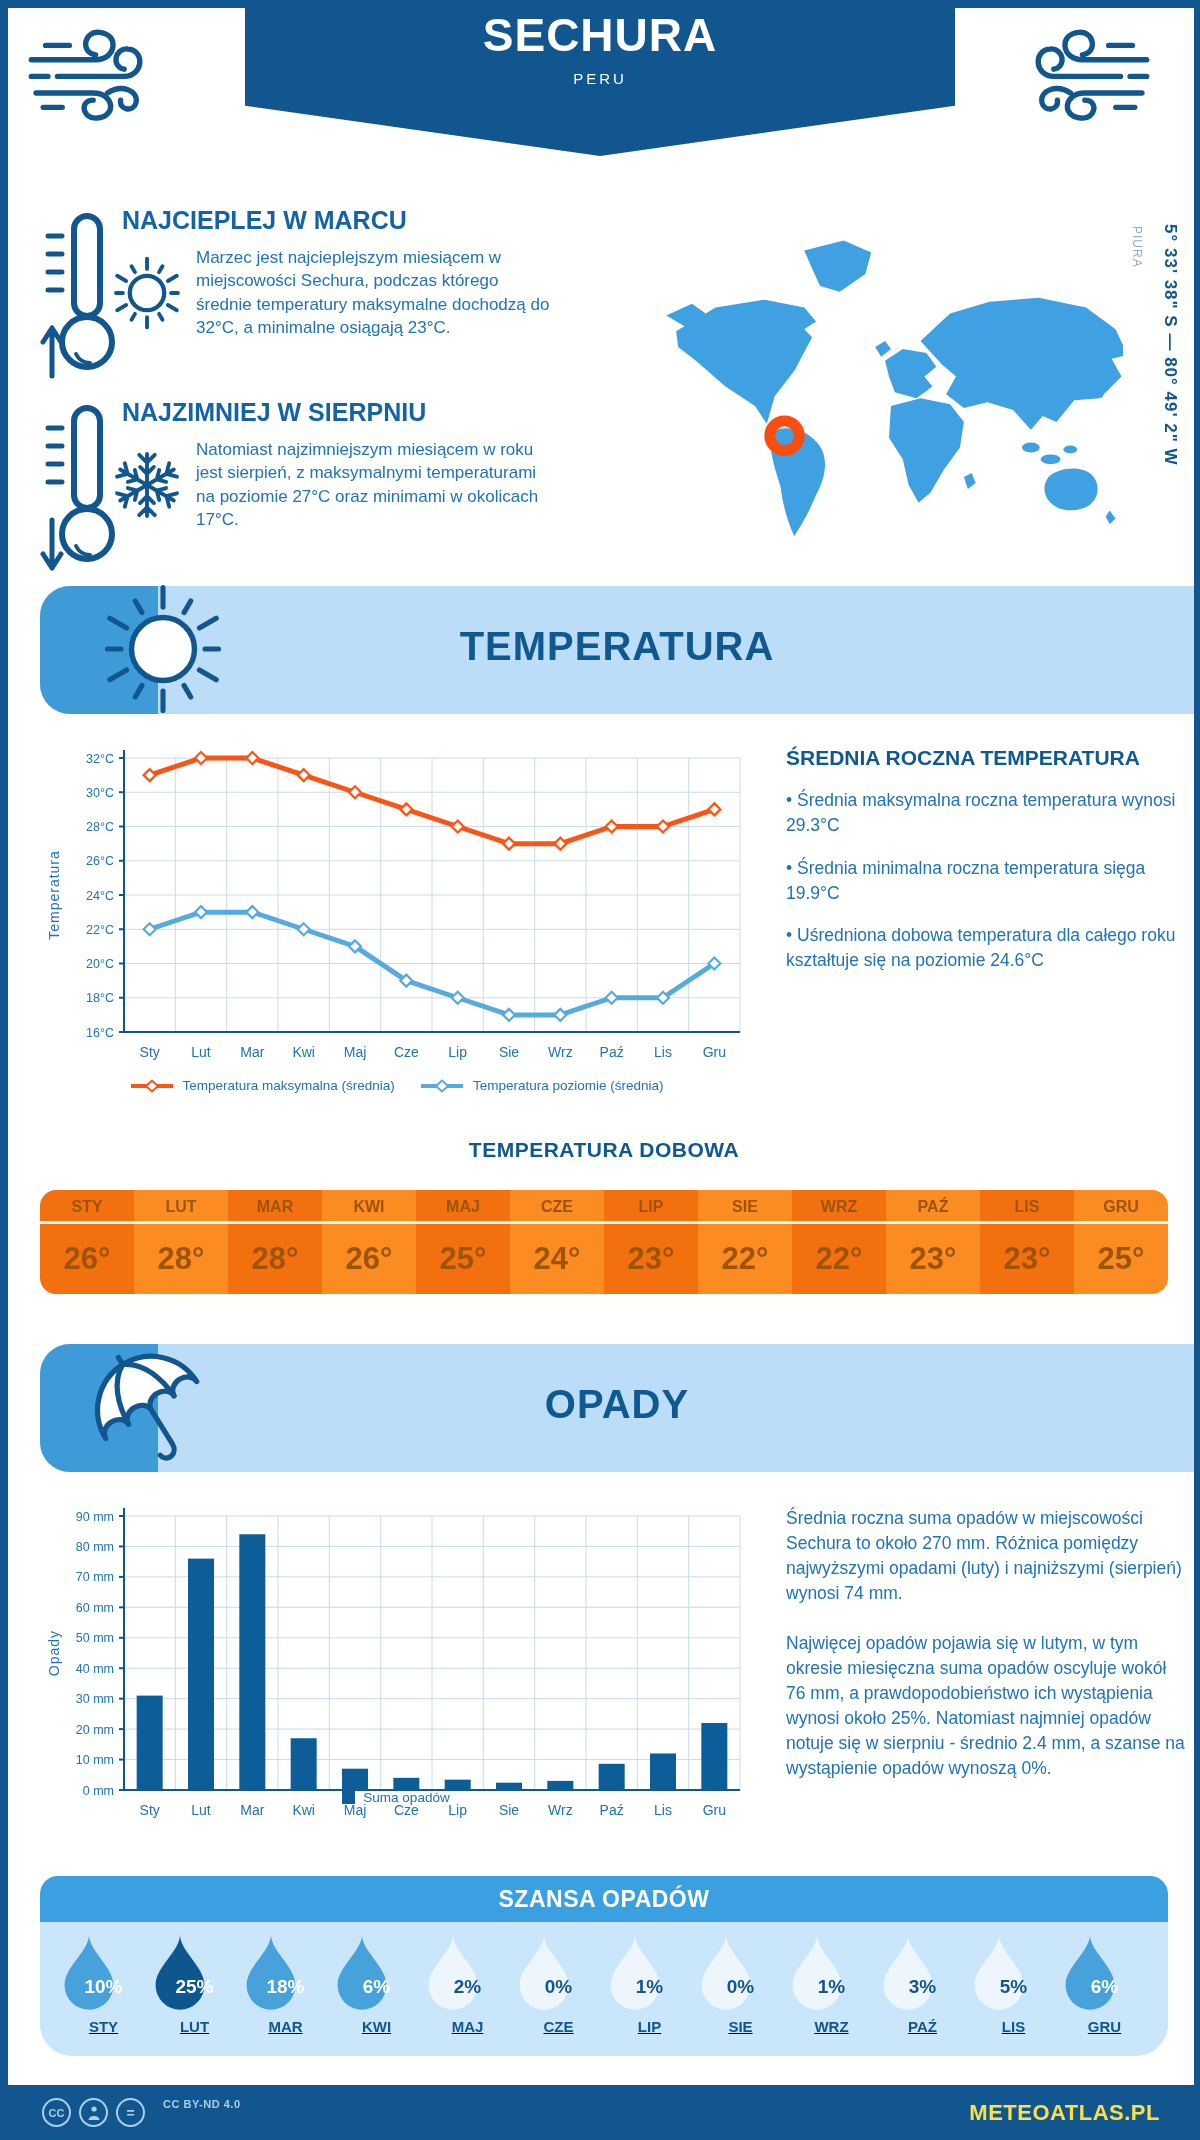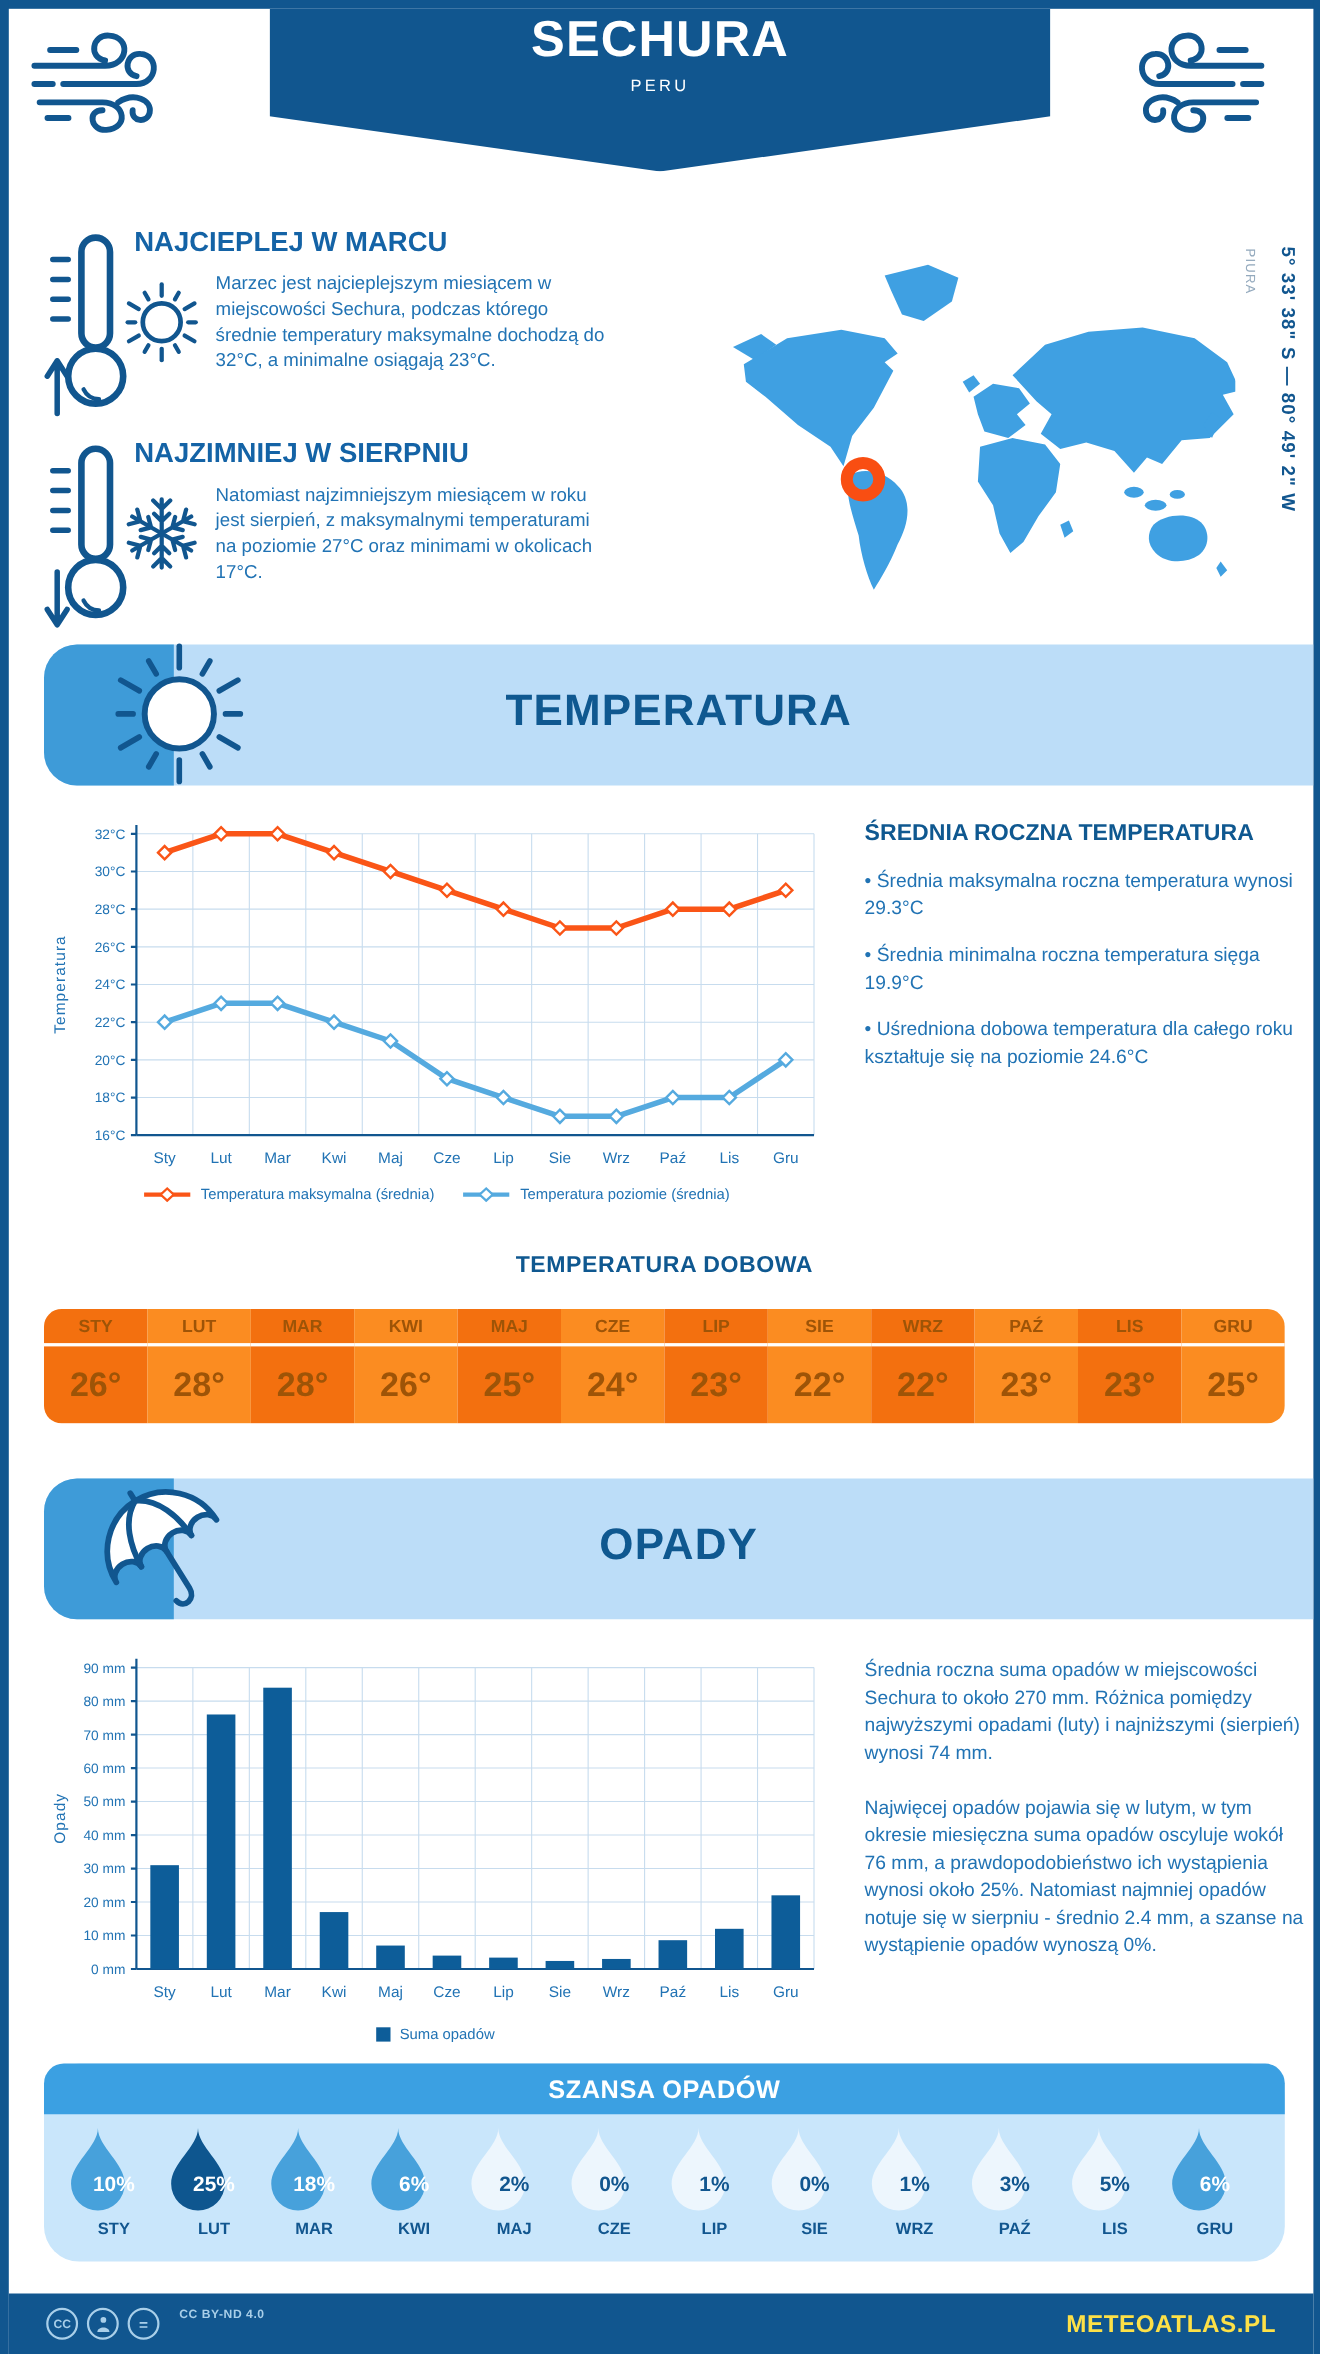--- a/index.html
+++ b/index.html
@@ -63,21 +63,21 @@
   .tcol .v{height:70px;line-height:70px;font-size:31px;font-weight:bold;color:var(--table_text);}
 
   .ptext{width:402px;}
   .ptext p{margin:0 0 26px;font-size:17.5px;line-height:1.42;color:var(--body);}
   .ptype h3{margin:0;font-size:20px;font-weight:bold;color:#0F5890;}
   .ptype p{margin:10px 0 0;font-size:17.5px;color:var(--body);}
 
   .chance{left:32px;top:1868px;width:1128px;height:180px;background:var(--chance_bg);border-radius:32px;}
   .chance .head{height:46px;line-height:46px;background:var(--chance_header);border-radius:18px 18px 0 0;
     text-align:center;color:#fff;font-size:23px;font-weight:bold;letter-spacing:.5px;}
-  .chance .row{display:flex;padding:8px 18px 0;}
+  .chance .row{display:flex;padding:8px 18px 0;text-decoration:underline;}
   .dcell{flex:1;text-align:center;position:relative;}
   .dcell .pct{position:absolute;top:46px;left:0;width:100%;text-align:center;font-size:19px;font-weight:bold;}
   .dcell .mon{margin-top:2px;font-size:15px;font-weight:bold;color:var(--primary);}
 
   .footer{left:-8px;bottom:0;width:1200px;height:55px;background:var(--primary);display:flex;align-items:center;}
   .ccgrp{display:flex;align-items:flex-start;gap:8px;margin-left:42px;}
   .cc-icon{width:29px;height:29px;border:2.5px solid var(--footer_muted);border-radius:50%;box-sizing:border-box;
     display:flex;align-items:center;justify-content:center;color:var(--footer_muted);font-weight:bold;font-size:11px;}
   .lic{margin-left:10px;color:var(--footer_muted);font-weight:bold;font-size:11px;letter-spacing:.5px;}
   .brand{margin-left:auto;margin-right:40px;color:#fde047;font-weight:bold;font-size:22px;letter-spacing:.5px;}
@@ -461,21 +461,21 @@
         <rect x="349.33333333333337" y="277.8222222222222" width="26" height="12.177777777777806" fill="#0D5D99"></rect>
         <rect x="400.6666666666667" y="279.6488888888889" width="26" height="10.351111111111095" fill="#0D5D99"></rect>
         <rect x="452" y="282.6933333333333" width="26" height="7.306666666666672" fill="#0D5D99"></rect>
         <rect x="503.33333333333337" y="280.8666666666667" width="26" height="9.133333333333326" fill="#0D5D99"></rect>
         <rect x="554.6666666666667" y="263.8177777777778" width="26" height="26.182222222222208" fill="#0D5D99"></rect>
         <rect x="606" y="253.46666666666667" width="26" height="36.53333333333333" fill="#0D5D99"></rect>
         <rect x="657.3333333333334" y="223.02222222222224" width="26" height="66.97777777777776" fill="#0D5D99"></rect>
         <text x="15" y="153" class="ylab" text-anchor="middle" transform="rotate(-90 15 153)">Opady</text>
       </svg>
     </div>
-  <div class="abs legend" style="left:48px;top:1834px" id="legend-precip">
+  <div class="abs legend" style="left:48px;top:1782px" id="legend-precip">
       <div class="li">
         <span style="display: inline-block; width: 13px; height: 13px; background: rgb(13, 93, 153);"></span>
         <span>Suma opadów</span>
       </div>
     </div>
 
   <div class="abs ptext" style="left:778px;top:1498px">
     <p>Średnia roczna suma opadów w miejscowości Sechura to około 270 mm. Różnica pomiędzy najwyższymi opadami (luty) i najniższymi (sierpień) wynosi 74 mm.</p>
     <p>Najwięcej opadów pojawia się w lutym, w tym okresie miesięczna suma opadów oscyluje wokół 76 mm, a prawdopodobieństwo ich wystąpienia wynosi około 25%. Natomiast najmniej opadów notuje się w sierpniu - średnio 2.4 mm, a szanse na wystąpienie opadów wynoszą 0%.</p>
   </div>

